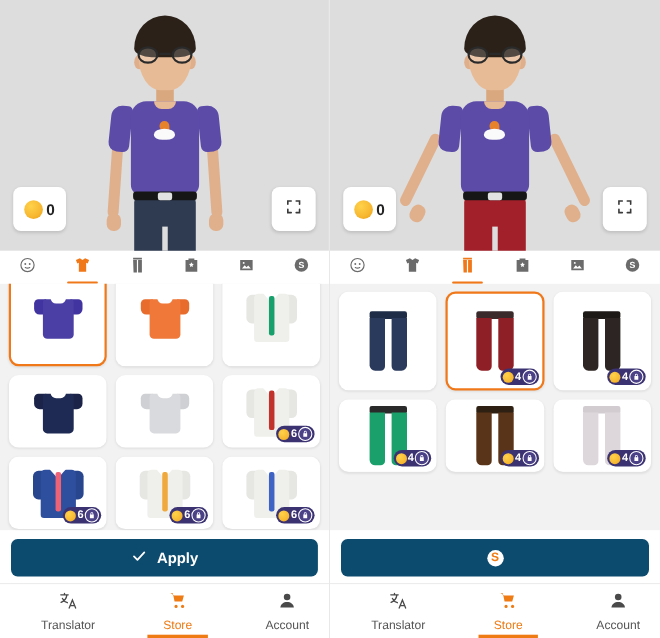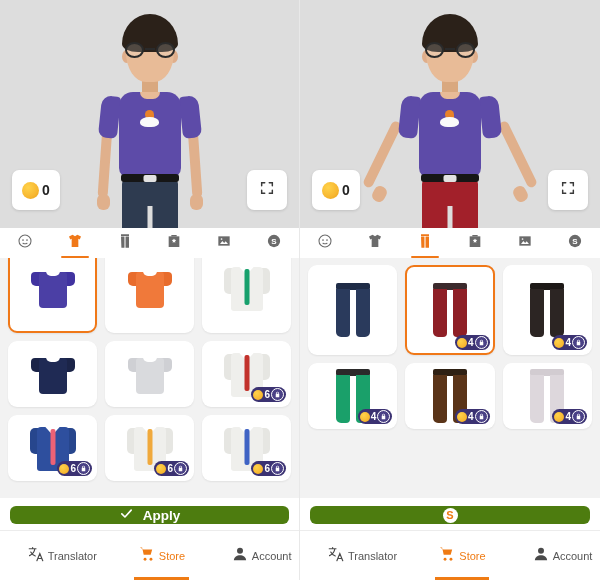--- a/index.html
+++ b/index.html
@@ -267,39 +267,39 @@
   .jeans .lg.l { left: 0; border-radius: 0 0 4px 5px; }
   .jeans .lg.r { right: 0; border-radius: 0 0 5px 4px; }
   .jeans .gap {
     position: absolute; left: 15px; top: 8px; width: 4px; height: 46px;
     background: #ffffff;
   }
 
   
   .action-wrap { padding: 8px 10px 6px; background: #ffffff; flex: none; }
   .action-btn {
-    width: 100%; height: 18px; background: #4d7c0f;
+    width: 100%; height: 34px; background: #0c4a6e;
     border: none; border-radius: 6px; color: #ffffff;
     font-size: 13.5px; font-weight: 700; cursor: pointer;
     display: flex; align-items: center; justify-content: center; gap: 9px;
     font-family: "Liberation Sans", sans-serif;
   }
   .dollar-circle {
     width: 15px; height: 15px; border-radius: 50%; background: #ffffff;
     color: #ef7b14; font-size: 11px; font-weight: 700; line-height: 15px;
     text-align: center;
   }
 
   
   .bottom-nav {
     height: 50px; background: #ffffff; border-top: 1px solid #ececec;
     display: flex; flex: none;
   }
   .nav-item {
-    flex: 1; display: flex; flex-direction: row;
+    flex: 1; display: flex; flex-direction: column;
     align-items: center; justify-content: center; gap: 3px;
     position: relative; cursor: pointer; margin-left: 24px;
   }
   .nav-item .nlabel { font-size: 11px; color: #555; }
   .nav-item.active .nlabel { color: #ef7b14; }
   .nav-item.active .nico { color: #ef7b14; }
   .nav-item .nico { color: #4a4a4a; }
   .nav-item.active:after {
     content: ""; position: absolute; bottom: 0; left: 14%; right: 14%;
     height: 3px; background: #ef7b14;

